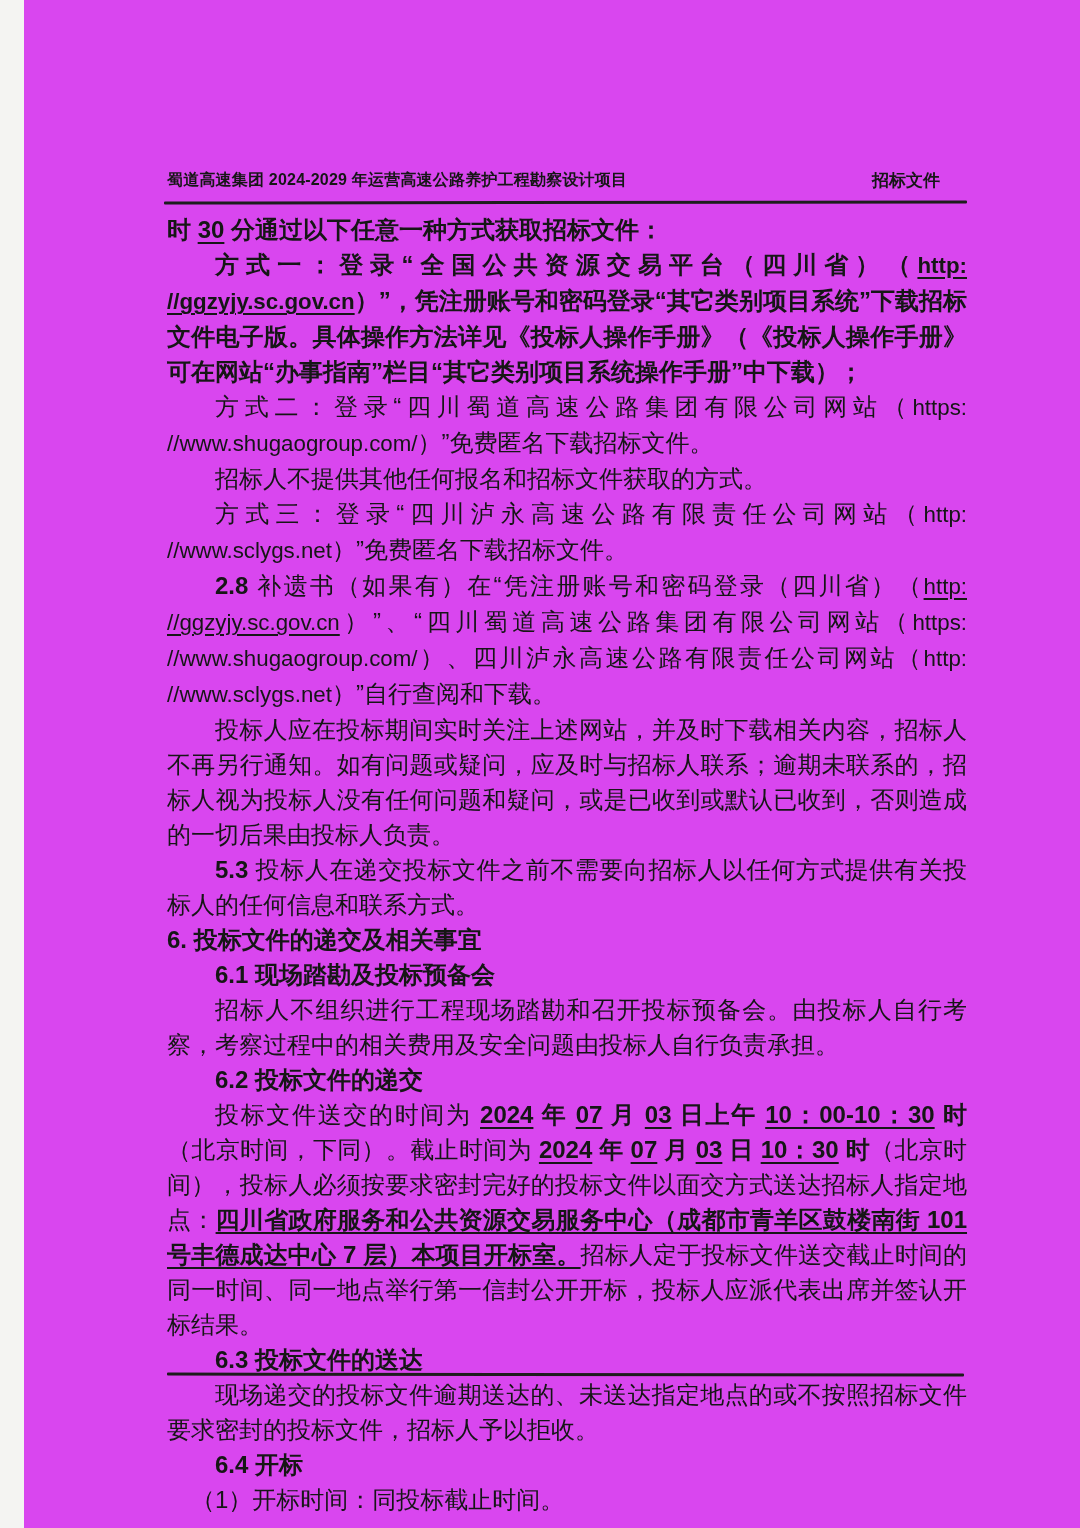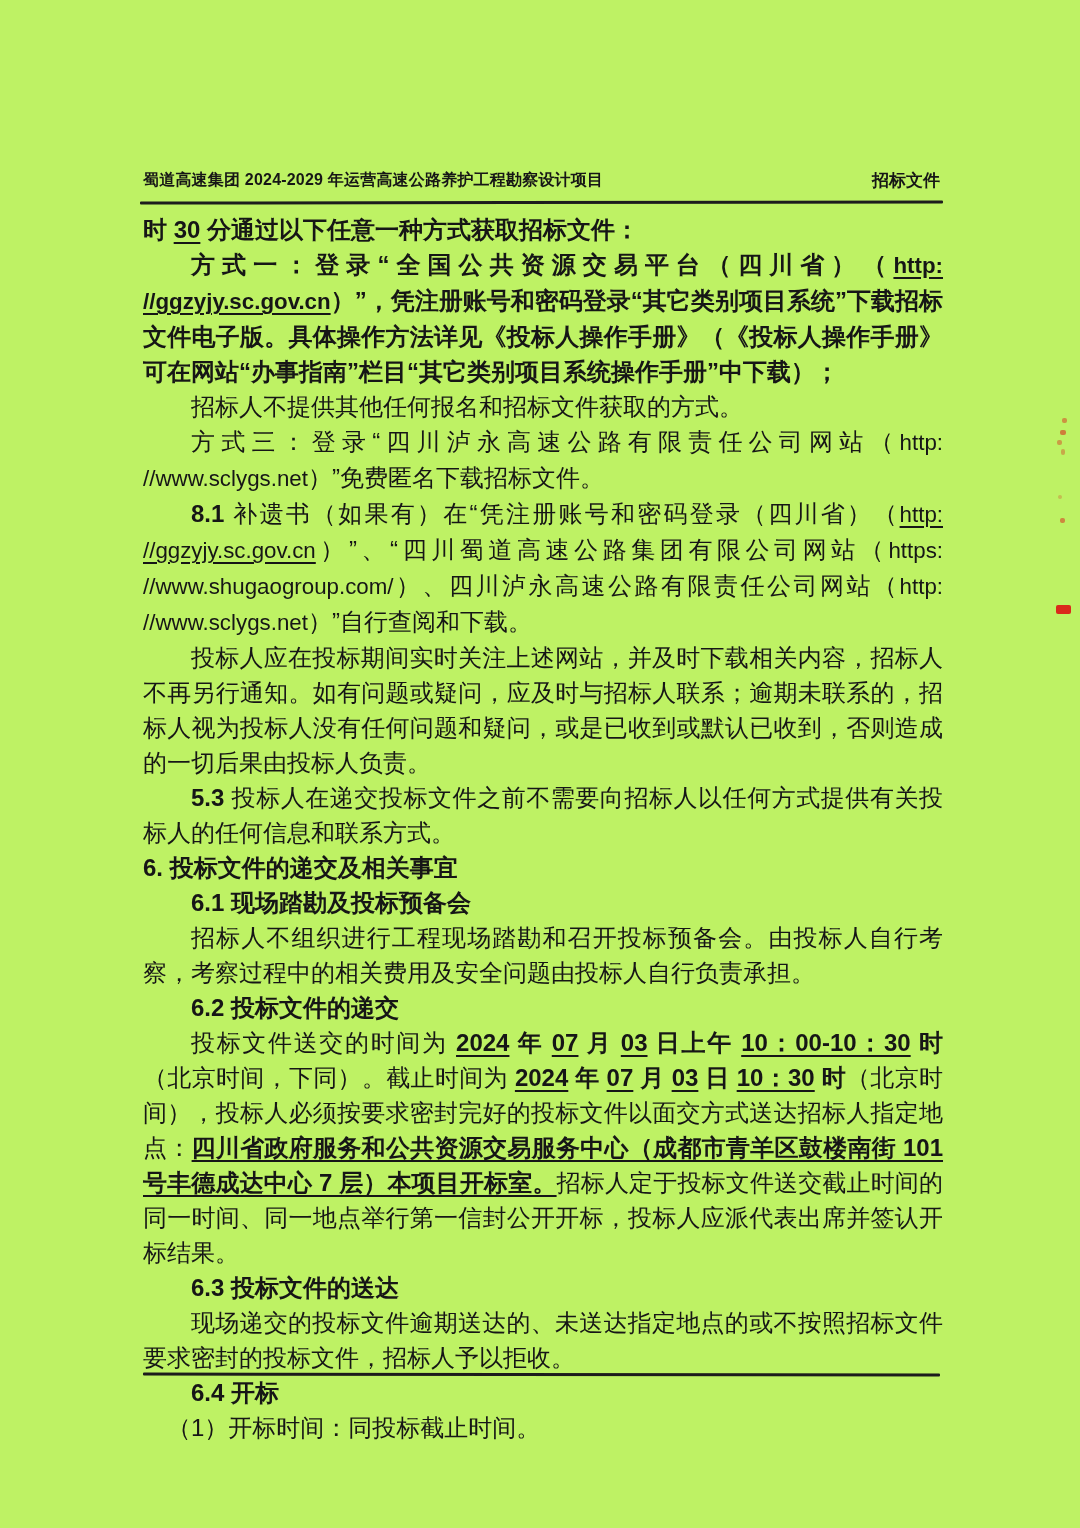--- a/index.html
+++ b/index.html
@@ -4,23 +4,24 @@
 <style>
   html,body{margin:0;padding:0;}
   body{
     width:1080px;height:1528px;
     background:#f4f4f2;
     font-family:"Liberation Sans","DejaVu Sans",sans-serif;
     position:relative;
   }
   .page{
     position:absolute;inset:0;
-    background:#bef264;
+    background:#d946ef;
     color:#161616;
     overflow:hidden;
+    margin-left:24px;
   }
   .hdr-left{
     position:absolute;left:143px;top:170px;
     font-size:16px;font-weight:bold;letter-spacing:0.2px;
     white-space:nowrap;
   }
   .hdr-right{
     position:absolute;right:140px;top:169px;
     font-size:17px;font-weight:bold;
     white-space:nowrap;
@@ -53,23 +54,24 @@
 
 <div class="page">
 
   <div class="hdr-left">蜀道高速集团 2024-2029 年运营高速公路养护工程勘察设计项目</div>
   <div class="hdr-right">招标文件</div>
   <div class="hdr-rule"></div>
 
   <div class="doc-body">
     <p class="ind0"><span class="seg-b">时 </span><span class="seg-b seg-u">30</span><span class="seg-b"> 分通过以下任意一种方式获取招标文件：</span></p>
     <p class="ind2"><span class="seg-b">方式一：登录“全国公共资源交易平台（四川省）（</span><span class="seg-b seg-u seg-m">http: //ggzyjy.sc.gov.cn</span><span class="seg-b">）”，凭注册账号和密码登录“其它类别项目系统”下载招标文件电子版。具体操作方法详见《投标人操作手册》（《投标人操作手册》可在网站“办事指南”栏目“其它类别项目系统操作手册”中下载）；</span></p>
+    <p class="ind2"><span>方式二：登录“四川蜀道高速公路集团有限公司网站（</span><span class="seg-m">https: //www.shugaogroup.com/</span><span>）”免费匿名下载招标文件。</span></p>
     <p class="ind2"><span>招标人不提供其他任何报名和招标文件获取的方式。</span></p>
     <p class="ind2"><span>方式三：登录“四川泸永高速公路有限责任公司网站（</span><span class="seg-m">http: //www.sclygs.net</span><span>）”免费匿名下载招标文件。</span></p>
-    <p class="ind2"><span class="seg-b">8.1 </span><span>补遗书（如果有）在“凭注册账号和密码登录（四川省）（</span><span class="seg-u seg-m">http: //ggzyjy.sc.gov.cn</span><span>）”、“四川蜀道高速公路集团有限公司网站（</span><span class="seg-m">https: //www.shugaogroup.com/</span><span>）、四川泸永高速公路有限责任公司网站（</span><span class="seg-m">http: //www.sclygs.net</span><span>）”自行查阅和下载。</span></p>
+    <p class="ind2"><span class="seg-b">2.8 </span><span>补遗书（如果有）在“凭注册账号和密码登录（四川省）（</span><span class="seg-u seg-m">http: //ggzyjy.sc.gov.cn</span><span>）”、“四川蜀道高速公路集团有限公司网站（</span><span class="seg-m">https: //www.shugaogroup.com/</span><span>）、四川泸永高速公路有限责任公司网站（</span><span class="seg-m">http: //www.sclygs.net</span><span>）”自行查阅和下载。</span></p>
     <p class="ind2"><span>投标人应在投标期间实时关注上述网站，并及时下载相关内容，招标人不再另行通知。如有问题或疑问，应及时与招标人联系；逾期未联系的，招标人视为投标人没有任何问题和疑问，或是已收到或默认已收到，否则造成的一切后果由投标人负责。</span></p>
     <p class="ind2"><span class="seg-b">5.3 </span><span>投标人在递交投标文件之前不需要向招标人以任何方式提供有关投标人的任何信息和联系方式。</span></p>
     <p class="ind0"><span class="seg-b">6. 投标文件的递交及相关事宜</span></p>
     <p class="ind2"><span class="seg-b">6.1 现场踏勘及投标预备会</span></p>
     <p class="ind2"><span>招标人不组织进行工程现场踏勘和召开投标预备会。由投标人自行考察，考察过程中的相关费用及安全问题由投标人自行负责承担。</span></p>
     <p class="ind2"><span class="seg-b">6.2 投标文件的递交</span></p>
     <p class="ind2"><span>投标文件送交的时间为 </span><span class="seg-b seg-u">2024</span><span class="seg-b"> 年 </span><span class="seg-b seg-u">07</span><span class="seg-b"> 月 </span><span class="seg-b seg-u">03</span><span class="seg-b"> 日上午 </span><span class="seg-b seg-u">10：00-10：30</span><span class="seg-b"> 时</span><span>（北京时间，下同）。截止时间为 </span><span class="seg-b seg-u">2024</span><span class="seg-b"> 年 </span><span class="seg-b seg-u">07</span><span class="seg-b"> 月 </span><span class="seg-b seg-u">03</span><span class="seg-b"> 日 </span><span class="seg-b seg-u">10：30</span><span class="seg-b"> 时</span><span>（北京时间），投标人必须按要求密封完好的投标文件以面交方式送达招标人指定地点：</span><span class="seg-b seg-u">四川省政府服务和公共资源交易服务中心（成都市青羊区鼓楼南街 101 号丰德成达中心 7 层）本项目开标室。</span><span>招标人定于投标文件送交截止时间的同一时间、同一地点举行第一信封公开开标，投标人应派代表出席并签认开标结果。</span></p>
     <p class="ind2"><span class="seg-b">6.3 投标文件的送达</span></p>
     <p class="ind2"><span>现场递交的投标文件逾期送达的、未送达指定地点的或不按照招标文件要求密封的投标文件，招标人予以拒收。</span></p>
     <p class="ind2"><span class="seg-b">6.4 开标</span></p>

